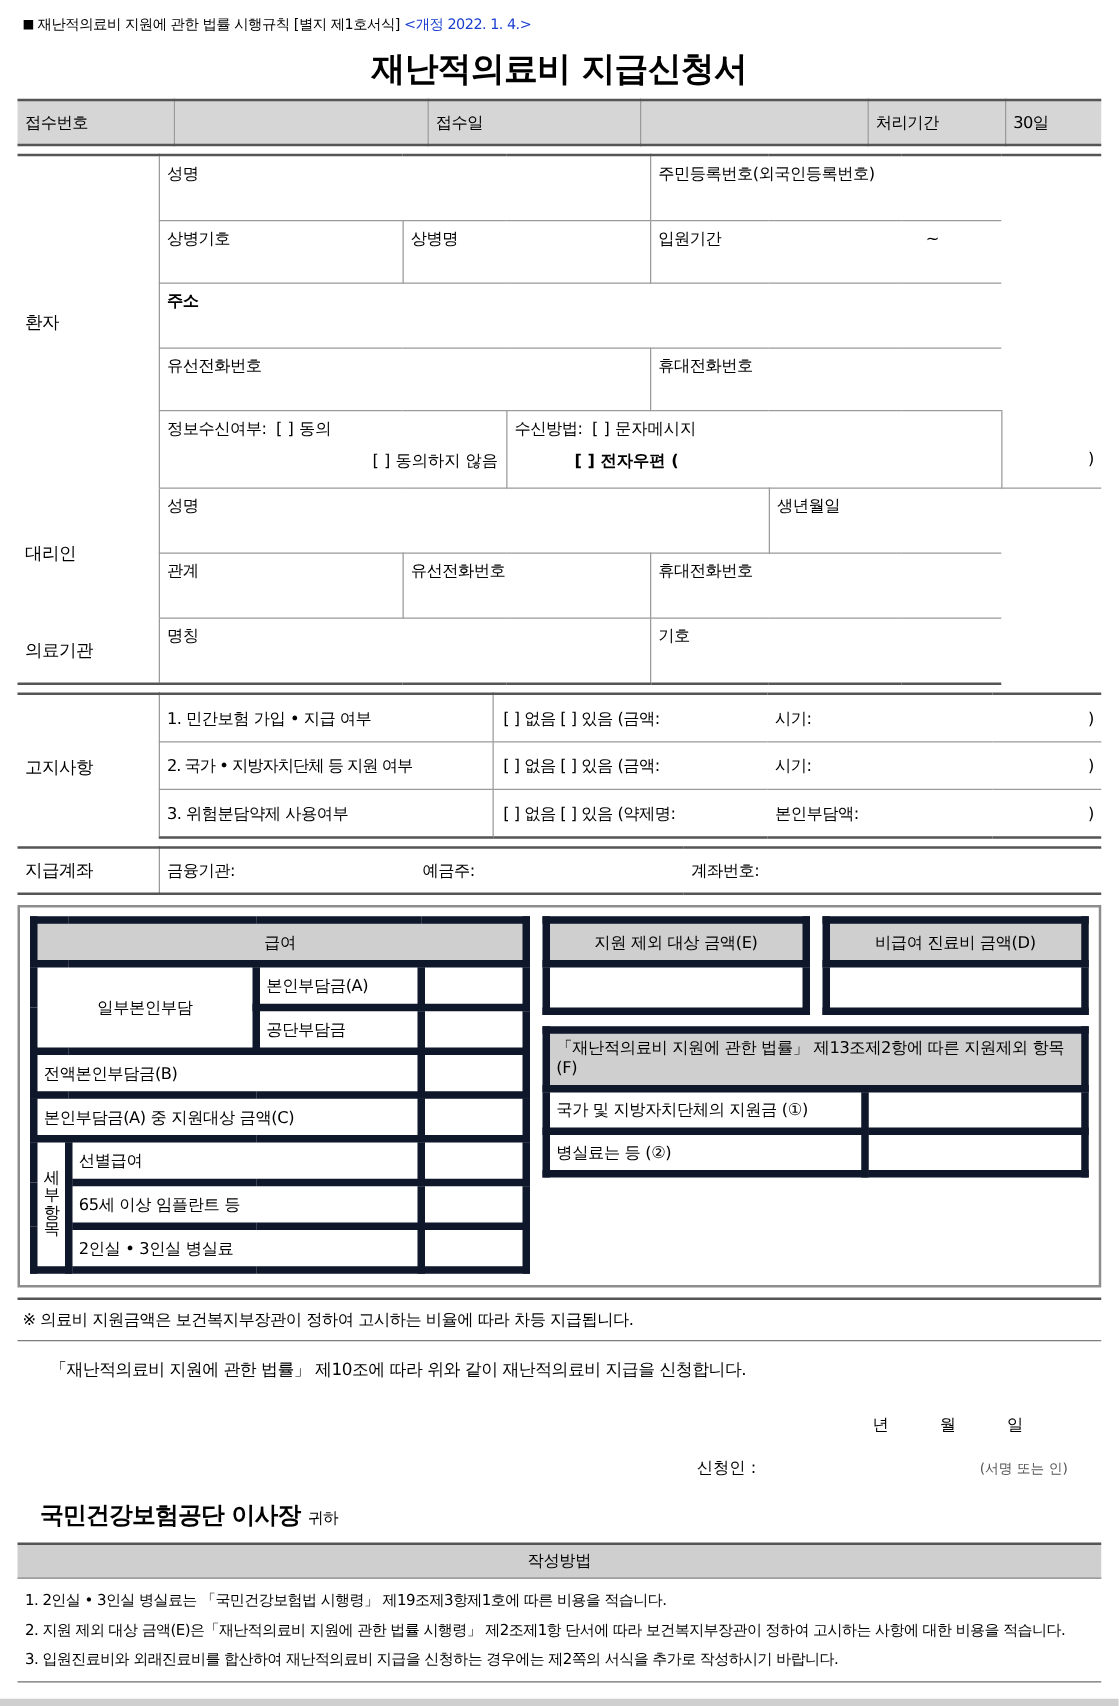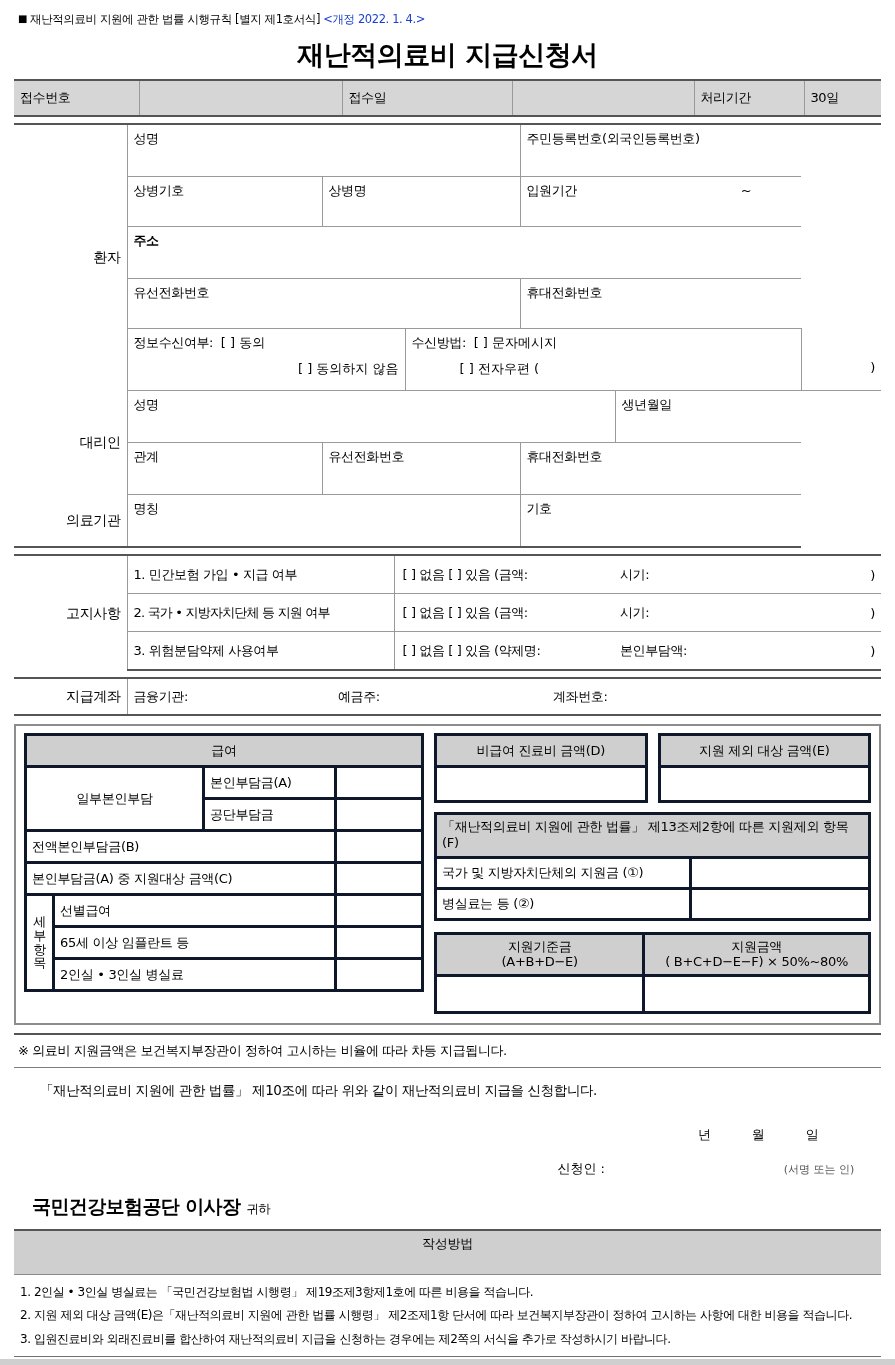--- a/index.html
+++ b/index.html
@@ -53,21 +53,21 @@
 
   
   table{border-collapse:collapse;width:100%;table-layout:fixed;}
   td{
     font-size:13px;
     letter-spacing:-0.4px;
     vertical-align:top;
     padding:5px 6px 4px 6px;
     border:0;
   }
-  .lbl-center{text-align:right;vertical-align:middle;font-family:Liberation Mono, monospace;}
+  .lbl-center{text-align:left;vertical-align:middle;font-family:Liberation Mono, monospace;}
 
   .t-top{border-top:2px solid #555;}
   .t-bot{border-bottom:2px solid #555;}
   .r-bot{border-bottom:1px solid #9a9a9a;}
   .r-right{border-right:1px solid #9a9a9a;}
   .hdr{background:#d6d6d6;}
 
   
   .tbl-receipt td{height:26px;vertical-align:middle;padding-top:4px;padding-bottom:4px;}
 
@@ -90,21 +90,21 @@
     display:flex;
     gap:10px;
     box-sizing:border-box;
   }
   .amt-left{width:400px;flex:0 0 400px;}
   .amt-right{flex:1 1 auto;display:flex;flex-direction:column;gap:9px;}
 
   .gtbl{border-collapse:collapse;width:100%;table-layout:fixed;
         border:1px solid #000;}
   .gtbl td{
-    border:3px solid #0f172a;
+    border:6px solid #0f172a;
     font-size:13px;
     letter-spacing:-0.3px;
     padding:4px 5px;
     height:21px;
     vertical-align:middle;
   }
   .gtbl td.head{background:#cfcfcf;text-align:center;}
   .vtxt{
     text-align:center;
     line-height:1.04;
@@ -159,21 +159,21 @@
   .recipient .suffix{font-size:12.5px;font-weight:normal;}
   .howto-wrap{
     margin-top:9px;
     border-top:2px solid #555;
   }
   .howto-title{
     background:#cfcfcf;
     text-align:center;
     font-size:13px;
     letter-spacing:-0.3px;
-    padding:4px 0 21px 0;
+    padding:4px 0 4px 0;
     border-bottom:1px solid #8a8a8a;
   }
   .howto-list{
     padding:8px 6px 8px 6px;
     border-bottom:1px solid #6f6f6f;
   }
   .howto-list .item{
     font-size:12px;
     letter-spacing:-0.45px;
     line-height:1.55;
@@ -275,21 +275,21 @@
       <td class="r-right" colspan="4" style="padding-bottom:0;">
         <span>수신방법:</span>
         <span class="chk" style="margin-left:4px;">[ ] 문자메시지</span>
       </td>
       <td style="padding-bottom:0;"></td>
     </tr>
     <tr>
       <td class="r-bot r-right" colspan="2" style="text-align:right;padding-top:0;height:21px;">
         <span class="chk">[ ] 동의하지 않음</span>
       </td>
-      <td class="r-bot r-right" colspan="4" style="padding-top:0;padding-left:54px;">
+      <td class="r-bot r-right" colspan="4" style="padding-top:0;padding-left:54px;font-weight:bold;">
         <span class="chk">[ ] 전자우편 (</span>
       </td>
       <td class="r-bot" style="padding-top:0;text-align:right;">)</td>
     </tr>
 
     <tr>
       <td class="r-right lbl-center" rowspan="2" style="font-size:14px;">대리인</td>
       <td class="r-bot r-right" colspan="4" style="height:42px;">
         <span>성명</span>
       </td>
@@ -430,31 +430,31 @@
       </tbody>
         </table>
     </div>
 
     <div class="amt-right">
 
       <div style="display:flex;gap:10px;">
         <table class="gtbl" style="width:50%;">
           <tbody>
               <tr>
-                <td class="head">비급여 진료비 금액(D)</td>
+                <td class="head">지원 제외 대상 금액(E)</td>
               </tr>
           <tr>
                 <td class="blank" style="height:24px;"></td>
               </tr>
         </tbody>
           </table>
         <table class="gtbl" style="width:50%;">
           <tbody>
               <tr>
-                <td class="head">지원 제외 대상 금액(E)</td>
+                <td class="head">비급여 진료비 금액(D)</td>
               </tr>
           <tr>
                 <td class="blank" style="height:24px;"></td>
               </tr>
         </tbody>
           </table>
       </div>
 
       <table class="gtbl tbl-f">
         <colgroup>
@@ -469,42 +469,20 @@
           <td>국가 및 지방자치단체의 지원금 (①)</td>
           <td class="blank"></td>
         </tr>
         <tr>
           <td>병실료는 등 (②)</td>
           <td class="blank"></td>
         </tr>
       </tbody>
         </table>
 
-      <table class="gtbl" style="margin-top:2px;">
-        <colgroup>
-            <col style="width:48%">
-            <col>
-          </colgroup>
-        <tbody>
-            <tr>
-          <td class="sup-head">
-            <span>지원기준금</span><br>
-            <span>(A+B+D−E)</span>
-          </td>
-          <td class="sup-head">
-            <span>지원금액</span><br>
-            <span>( B+C+D−E−F) × 50%~80%</span>
-          </td>
-        </tr>
-        <tr>
-          <td class="blank" style="height:26px;"></td>
-          <td class="blank" style="height:26px;"></td>
-        </tr>
-      </tbody>
-        </table>
 
     </div>
   </div>
 
   <div class="star-note">※ 의료비 지원금액은 보건복지부장관이 정하여 고시하는 비율에 따라 차등 지급됩니다.</div>
 
   <div class="decl">「재난적의료비 지원에 관한 법률」 제10조에 따라 위와 같이 재난적의료비 지급을 신청합니다.</div>
 
   <div class="datesign">
     <span class="y">년</span>

